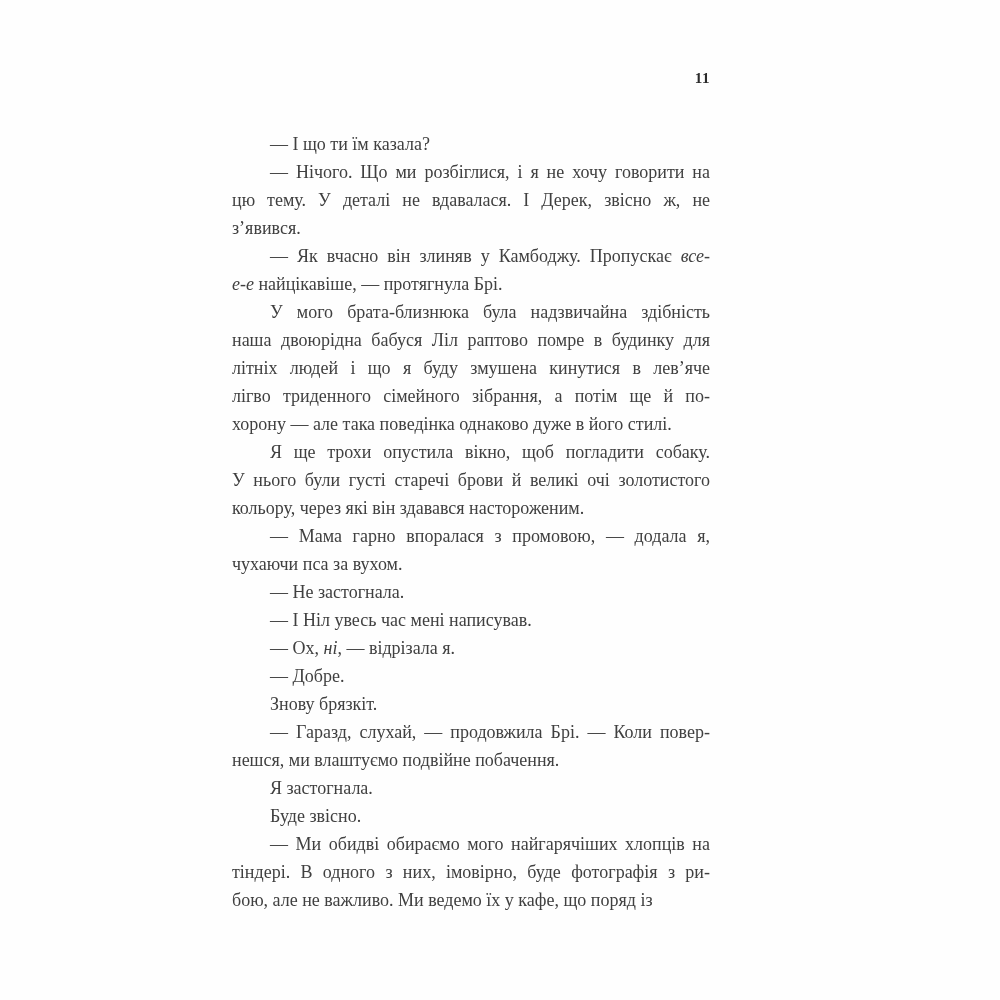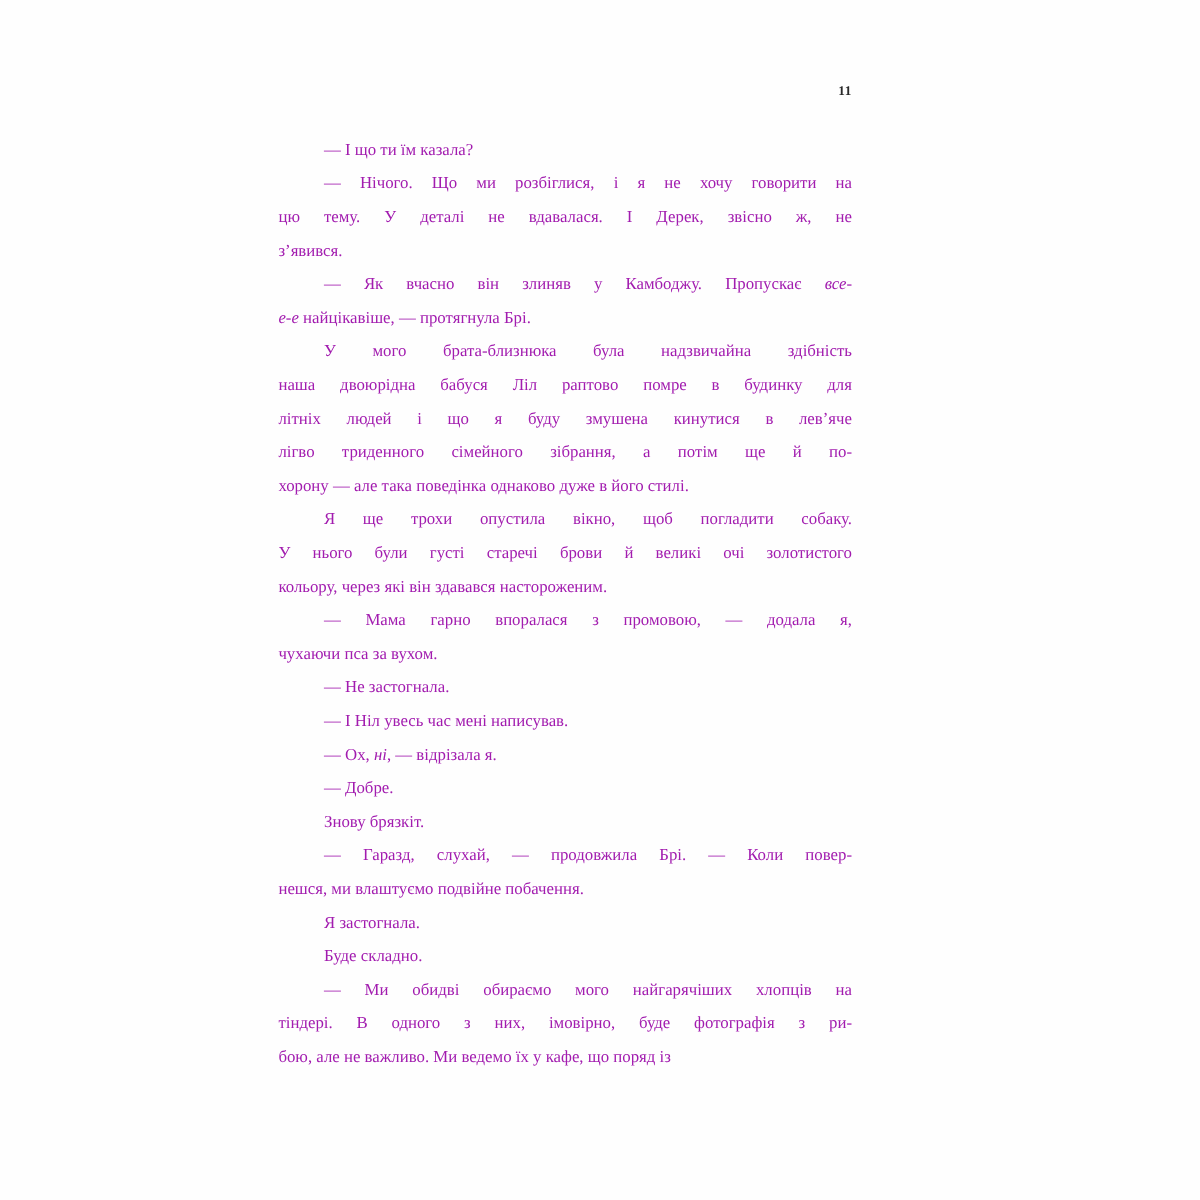--- a/index.html
+++ b/index.html
@@ -18,32 +18,32 @@
     position: absolute;
     inset: 0;
     background: #fefefe;
   }
   .page-number {
     position: absolute;
     top: 70px;
     left: 232px;
     width: 478px;
     text-align: right;
-    font-size: 11px;
+    font-size: 15px;
     font-weight: bold;
     color: #2a2a2a;
     letter-spacing: 0.5px;
   }
   .text-block {
     position: absolute;
-    top: 112px;
+    top: 130px;
     left: 232px;
     width: 478px;
-    color: #a21caf;
-    font-size: 14px;
+    color: #404040;
+    font-size: 18px;
     line-height: 28px;
   }
   .para {
     margin: 0;
     padding: 0;
   }
   .line {
     text-align: justify;
     min-height: 28px;
   }
@@ -108,21 +108,21 @@
         <div class="line first"><span>Знову брязкіт.</span></div>
       </div>
       <div class="para">
         <div class="line first fill"><span>— Гаразд, слухай, — продовжила Брі. — Коли повер-</span></div>
         <div class="line"><span>нешся, ми влаштуємо подвійне побачення.</span></div>
       </div>
       <div class="para">
         <div class="line first"><span>Я застогнала.</span></div>
       </div>
       <div class="para">
-        <div class="line first"><span>Буде складно.</span></div>
+        <div class="line first"><span>Буде звісно.</span></div>
       </div>
       <div class="para">
         <div class="line first fill"><span>— Ми обидві обираємо мого найгарячіших хлопців на</span></div>
         <div class="line fill"><span>тіндері. В одного з них, імовірно, буде фотографія з ри-</span></div>
         <div class="line"><span>бою, але не важливо. Ми ведемо їх у кафе, що поряд із</span></div>
       </div>
     </div>
 </div>
 
 </body></html>

